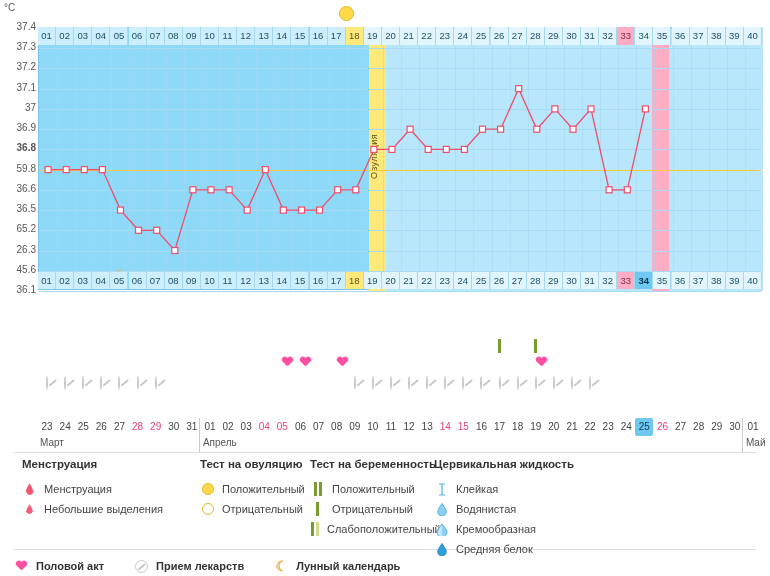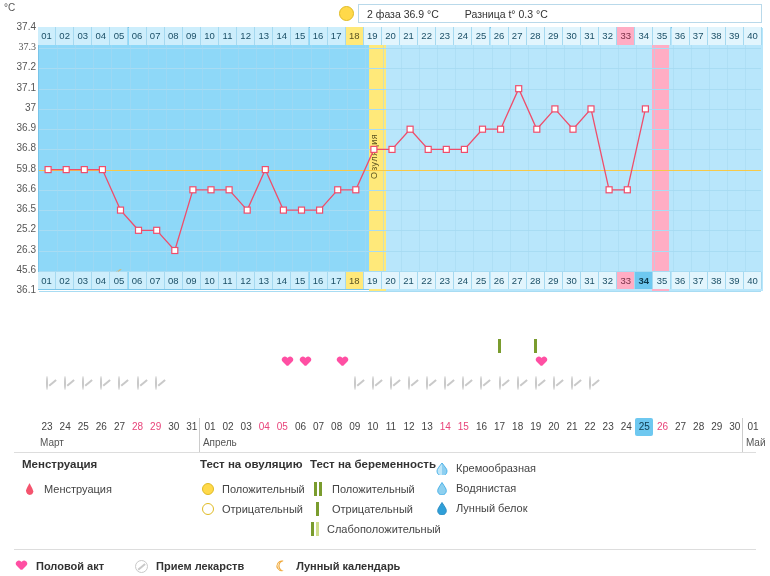--- a/index.html
+++ b/index.html
@@ -168,26 +168,20 @@
   .lb-item { display:flex; align-items:center; gap:7px; font-size:11px; color:#333; font-weight:bold; }
 </style>
 </head>
 <body>
 
 <div id="chart-wrap">
 
   <div class="axis-unit">°C</div>
 
   <div class="ovul-marker"></div>
-  <div class="phase-bar" id="phase2-bar">
-    <div class="phase2-inner">
-      <span>2 фаза 36.9 °C</span>
-      <span>Разница t° 0.3 °C</span>
-    </div>
-  </div>
 
   <div id="plot">
     <div id="luteal-band"></div>
     <div id="ovul-band"></div>
     <div id="ovul-band-label">
         <span>Овуляция</span>
       </div>
     <div id="pink-band"></div>
     <div id="today-band"></div>
     <div id="grid-h">
@@ -285,30 +279,30 @@
         <rect x="585.3" y="158.8" width="6" height="6" fill="#ffffff" stroke="#ef4d6b" stroke-width="1.2"></rect>
         <rect x="603.4" y="77.9" width="6" height="6" fill="#ffffff" stroke="#ef4d6b" stroke-width="1.2"></rect>
       </svg>
     <div id="moon-layer">
         <div class="moon" style="left: 75.4px; top: 238.769px;">☾</div>
       </div>
   </div>
 
   <div id="ylabels">
       <div class="ylabel" style="top: 21px;">37.4</div>
-      <div class="ylabel" style="top: 41.2308px; font-family: Liberation Serif, serif;">37.3</div>
+      <div class="ylabel" style="top: 41.2308px;">37.3</div>
       <div class="ylabel" style="top: 61.4615px;">37.2</div>
       <div class="ylabel" style="top: 81.6923px;">37.1</div>
       <div class="ylabel" style="top: 101.923px;">37</div>
       <div class="ylabel" style="top: 122.154px;">36.9</div>
-      <div class="ylabel" style="top: 142.385px;">36.8</div>
+      <div class="ylabel" style="top: 142.385px; font-weight: bold;">36.8</div>
       <div class="ylabel" style="top: 162.615px;">59.8</div>
       <div class="ylabel" style="top: 182.846px;">36.6</div>
       <div class="ylabel" style="top: 203.077px;">36.5</div>
-      <div class="ylabel" style="top: 223.308px;">25.2</div>
+      <div class="ylabel" style="top: 223.308px;">65.2</div>
       <div class="ylabel" style="top: 243.538px;">26.3</div>
       <div class="ylabel" style="top: 263.769px;">45.6</div>
       <div class="ylabel" style="top: 284px;">36.1</div>
     </div>
   <div id="daystrip">
       <div class="daycell" style="left: 0px; width: 18.1px;">01</div>
       <div class="daycell" style="left: 18.1px; width: 18.1px;">02</div>
       <div class="daycell" style="left: 36.2px; width: 18.1px;">03</div>
       <div class="daycell" style="left: 54.3px; width: 18.1px;">04</div>
       <div class="daycell" style="left: 72.4px; width: 18.1px;">05</div>
@@ -493,20 +487,26 @@
 <div id="legend">
 
   <div class="legend-col" style="left:8px; width:180px;">
     <div class="legend-title">Менструация</div>
     <div class="legend-item">
       <span class="legend-ico">
           <span class="drop"></span>
         </span>
       <span>Менструация</span>
     </div>
+    <div class="legend-item">
+      <span class="legend-ico">
+          <span class="drop small"></span>
+        </span>
+      <span>Небольшие выделения</span>
+    </div>
   </div>
 
   <div class="legend-col" style="left:186px; width:115px;">
     <div class="legend-title">Тест на овуляцию</div>
     <div class="legend-item">
       <span class="legend-ico">
           <span class="circ-yellow"></span>
         </span>
       <span>Положительный</span>
     </div>
@@ -536,44 +536,53 @@
     <div class="legend-item">
       <span class="legend-ico">
           <i class="testbar"></i>
           <i class="testbar weak"></i>
         </span>
       <span>Слабоположительный</span>
     </div>
   </div>
 
   <div class="legend-col" style="left:420px; width:220px;">
+    <div class="legend-title">Цервикальная жидкость</div>
+    <div class="legend-item">
+      <span class="legend-ico">
+        <svg width="10" height="13" viewBox="0 0 10 13">
+            <path d="M2 1 H8 M5 1 V12 M2 12 H8" stroke="#4fb3e8" stroke-width="1.2" fill="none"></path>
+          </svg>
+      </span>
+      <span>Клейкая</span>
+    </div>
+    <div class="legend-item">
+      <span class="legend-ico">
+        <svg width="10" height="13" viewBox="0 0 10 13">
+            <path d="M5 0.5 C7.5 4.5 9.3 6.6 9.3 8.7 A4.3 4.3 0 0 1 0.7 8.7 C0.7 6.6 2.5 4.5 5 0.5 Z" fill="#8ed0ef" stroke="#4fb3e8" stroke-width="1"></path>
+          </svg>
+      </span>
+      <span>Водянистая</span>
+    </div>
     <div class="legend-item">
       <span class="legend-ico">
         <svg width="12" height="13" viewBox="0 0 12 13">
             <path d="M6 1 C9 5 11 7 11 9 A5 5 0 0 1 1 9 C1 7 3 5 6 1 Z" fill="#bfe6f8" stroke="#4fb3e8" stroke-width="1"></path>
             <path d="M6 1 C9 5 11 7 11 9 A5 5 0 0 1 6 13 Z" fill="#4fb3e8" opacity=".45"></path>
           </svg>
       </span>
       <span>Кремообразная</span>
     </div>
     <div class="legend-item">
       <span class="legend-ico">
         <svg width="10" height="13" viewBox="0 0 10 13">
-            <path d="M5 0.5 C7.5 4.5 9.3 6.6 9.3 8.7 A4.3 4.3 0 0 1 0.7 8.7 C0.7 6.6 2.5 4.5 5 0.5 Z" fill="#8ed0ef" stroke="#4fb3e8" stroke-width="1"></path>
-          </svg>
-      </span>
-      <span>Водянистая</span>
-    </div>
-    <div class="legend-item">
-      <span class="legend-ico">
-        <svg width="10" height="13" viewBox="0 0 10 13">
             <path d="M5 0.5 C7.5 4.5 9.3 6.6 9.3 8.7 A4.3 4.3 0 0 1 0.7 8.7 C0.7 6.6 2.5 4.5 5 0.5 Z" fill="#2f9fd8" stroke="#2f8fc4" stroke-width="1"></path>
           </svg>
       </span>
-      <span>Лунный белок</span>
+      <span>Средняя белок</span>
     </div>
   </div>
 </div>
 
 <div id="legend-bottom">
   <div class="lb-item">
     <span class="legend-ico">
         <span class="heart"></span>
       </span>
     <span>Половой акт</span>

